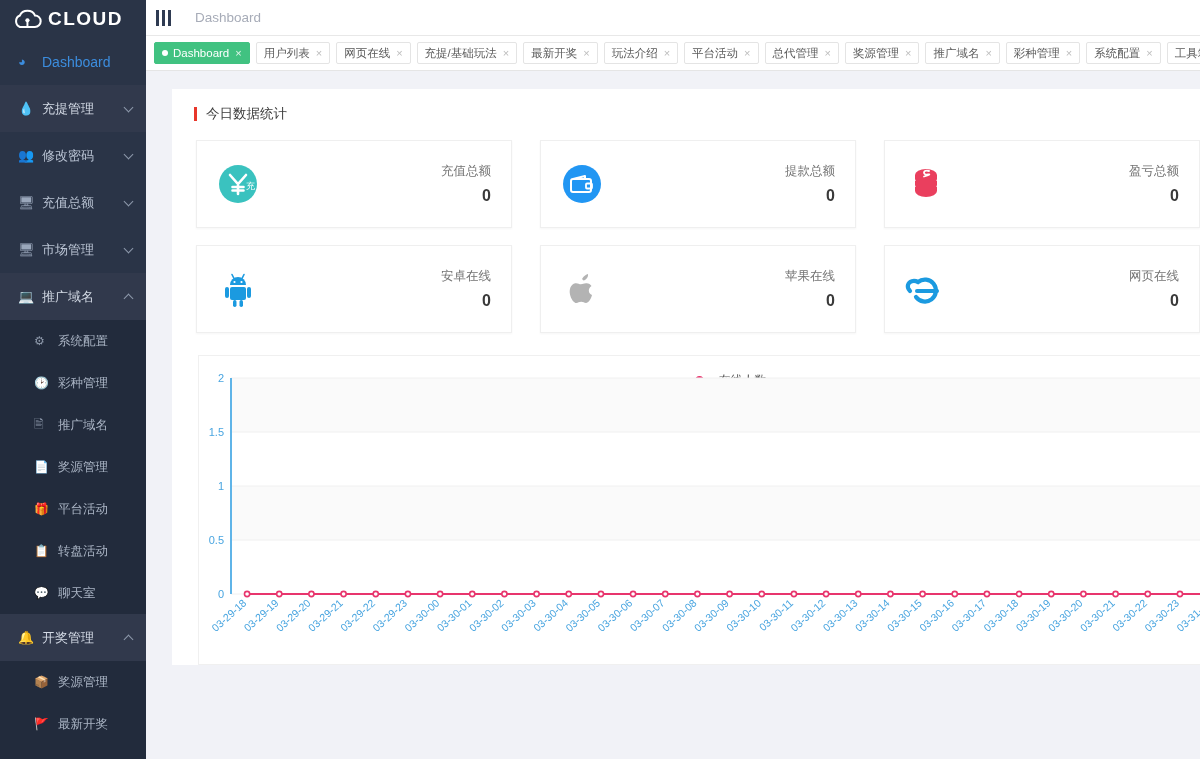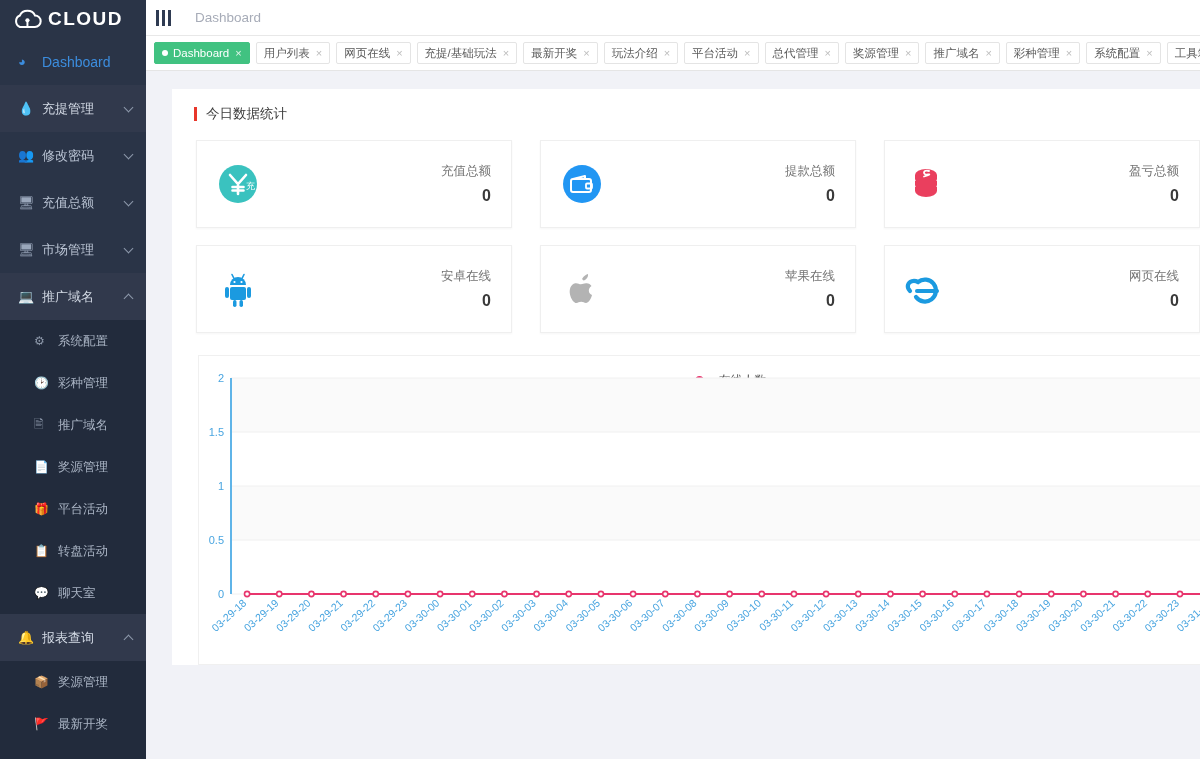--- a/index.html
+++ b/index.html
@@ -221,21 +221,21 @@
       <span>转盘活动</span>
     </div>
     <div class="sub-item">
       <span class="sic">💬</span>
       <span>聊天室</span>
     </div>
   </div>
 
   <div class="nav-item group">
     <span class="nic">🔔</span>
-    <span>报表查询</span>
+    <span>开奖管理</span>
     <span class="caret up"></span>
   </div>
 
   <div class="sub-wrap">
     <div class="sub-item">
       <span class="sic">📦</span>
       <span>奖源管理</span>
     </div>
     <div class="sub-item">
       <span class="sic">🚩</span>

